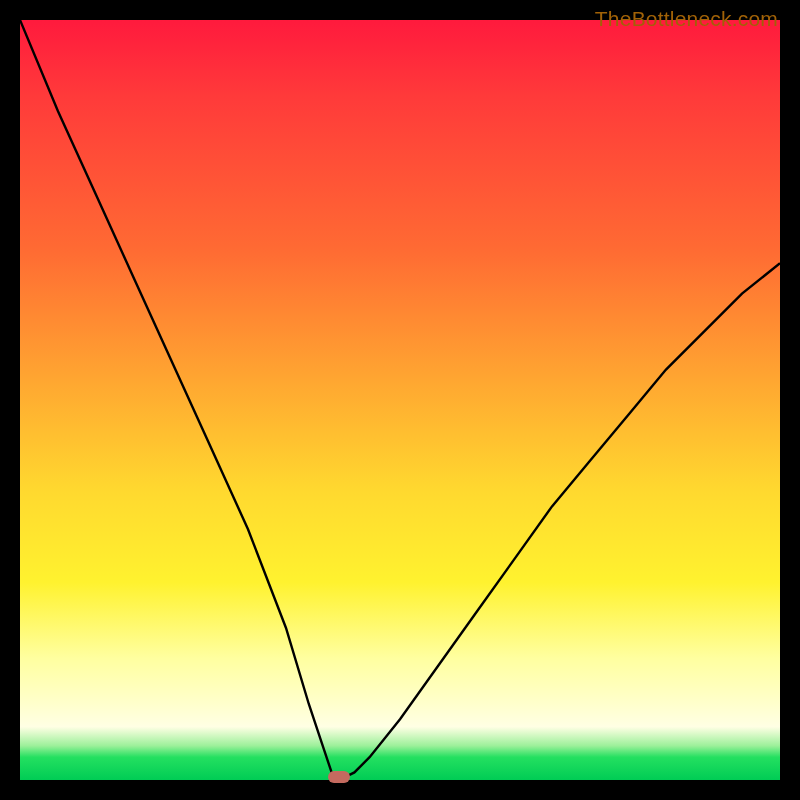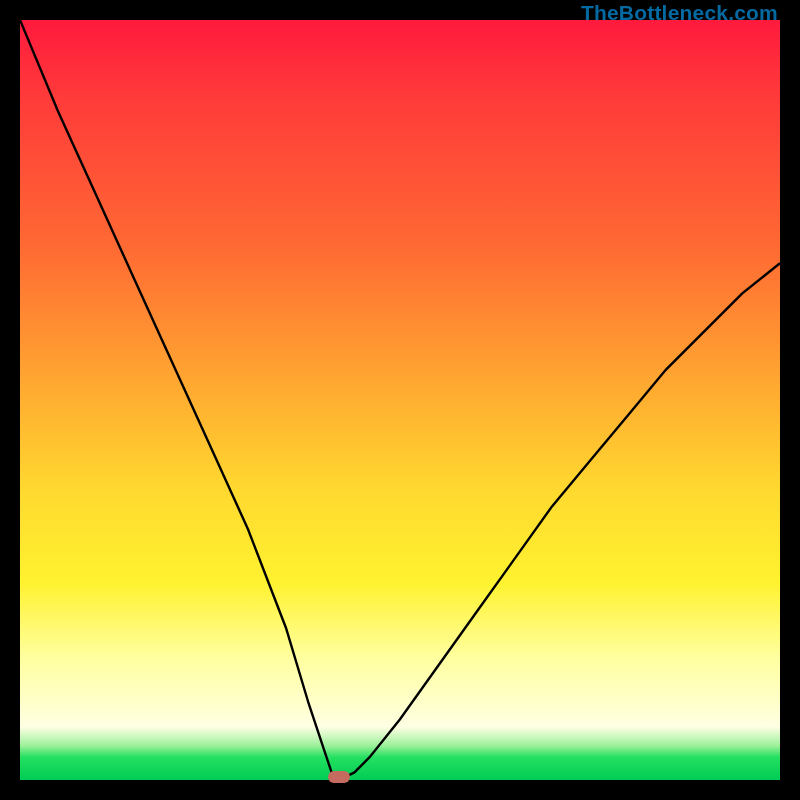--- a/index.html
+++ b/index.html
@@ -34,25 +34,25 @@
       #ffffa0 84%,
       #ffffcc 90%,
       #ffffe4 93%,
       #9cf09a 95.5%,
       #24e060 97%,
       #00cc55 100%
     );
   }
   .watermark {
     position: absolute;
-    top: 1px;
+    top: 7px;
     right: 22px;
-    color: #0369a1;
+    color: #a16207;
     font-size: 21px;
-    font-weight: 700;
+    font-weight: 400;
     letter-spacing: 0.2px;
     user-select: none;
   }
   svg.curve {
     position: absolute;
     left: 0;
     top: 0;
     width: 760px;
     height: 760px;
   }

